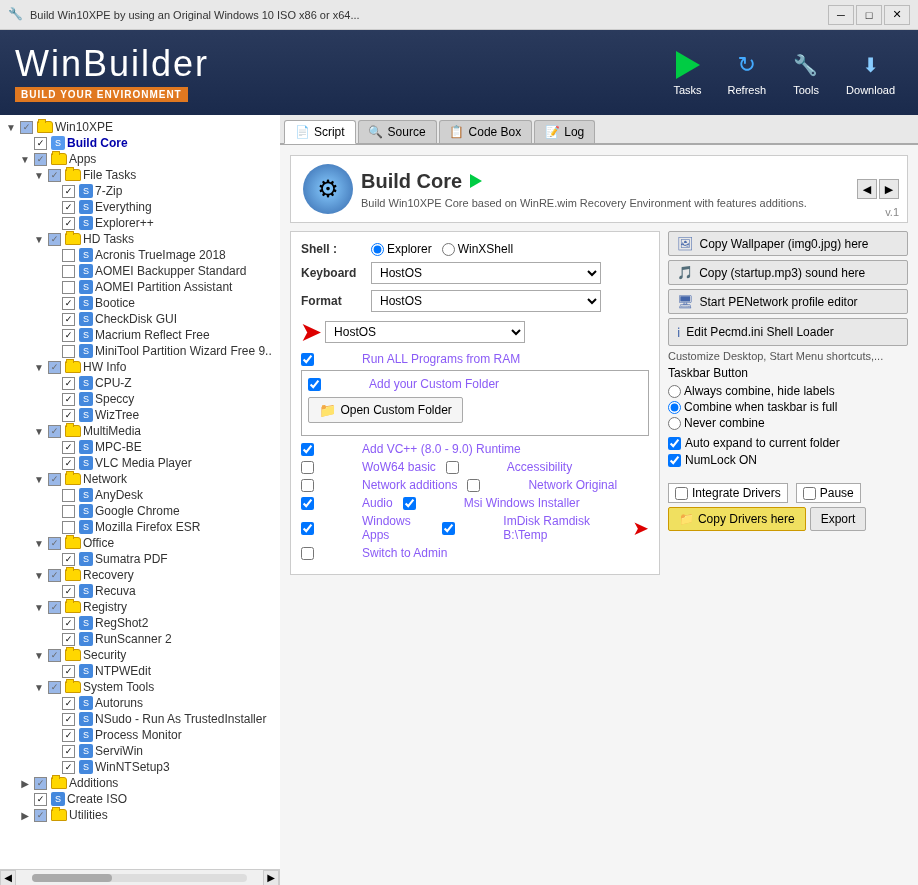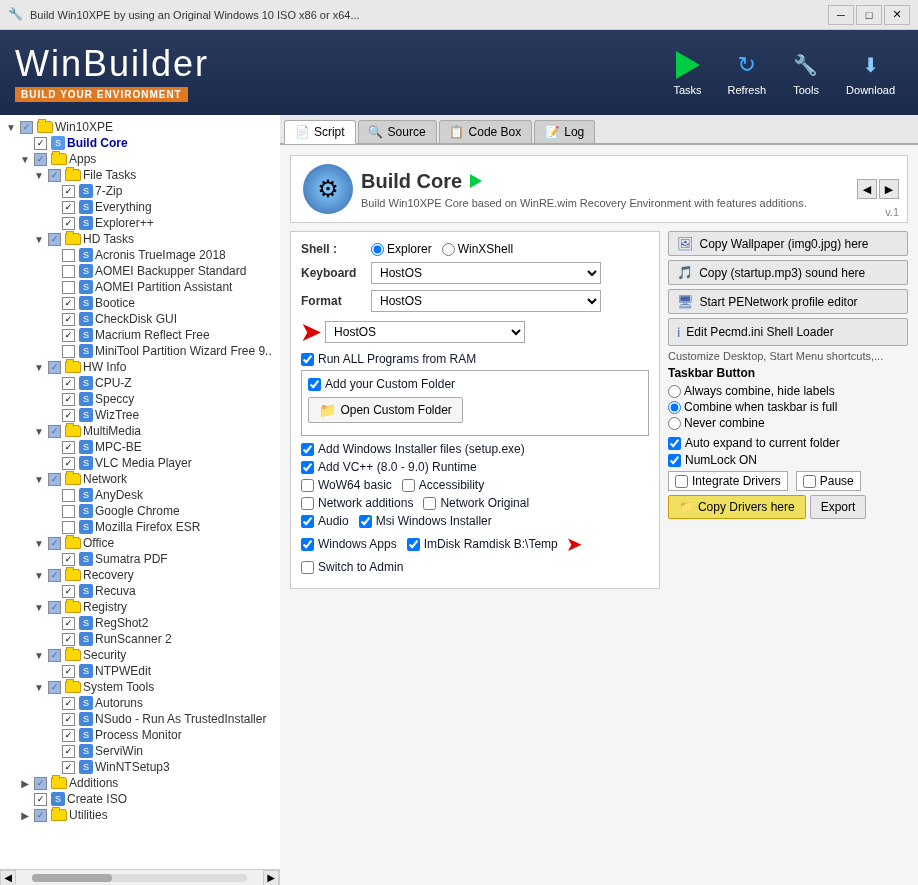--- a/index.html
+++ b/index.html
@@ -73,38 +73,38 @@
     .radio-group { display: flex; gap: 10px; }
     .radio-item { display: flex; align-items: center; gap: 3px; font-size: 12px; }
     .select-box { height: 22px; border: 1px solid #aaa; background: white; font-size: 12px; padding: 0 4px; flex: 1; max-width: 230px; cursor: pointer; }
 
     
     .hostos-row { display: flex; align-items: center; margin-bottom: 6px; position: relative; }
     .red-arrow { color: #dd0000; font-size: 24px; margin-right: 4px; font-weight: bold; }
 
     
     .cb-row { display: flex; align-items: center; margin-bottom: 4px; gap: 4px; }
-    .cb-row label { font-size: 12px; color: #0f172a; }
+    .cb-row label { font-size: 12px; color: #8b5cf6; margin-left: 44px; }
     .form-checkbox { width: 13px; height: 13px; cursor: pointer; }
 
     
     .custom-folder-btn { display: flex; align-items: center; gap: 4px; background: #f5f5f5; border: 1px solid #aaa; padding: 4px 10px; cursor: pointer; font-size: 12px; margin: 6px 0; border-radius: 2px; }
     .folder-yellow { color: #cc8800; font-size: 14px; }
 
     
     .two-col { display: flex; gap: 8px; }
     .col-left { flex: 1; }
     .col-right { width: 240px; }
 
     
     .right-btn { display: flex; align-items: center; gap: 6px; background: #e8e8e8; border: 1px solid #aaa; padding: 4px 8px; margin-bottom: 4px; cursor: pointer; font-size: 12px; width: 100%; border-radius: 2px; }
     .right-btn-icon { font-size: 13px; color: #4466aa; }
 
     .customize-label { font-size: 11px; color: #555; margin-bottom: 4px; }
-    .taskbar-label { font-size: 12px; font-weight: bold; margin-bottom: 4px; }
+    .taskbar-label { font-size: 12px; font-weight: normal; margin-bottom: 4px; }
     .radio-stack { display: flex; flex-direction: column; gap: 2px; margin-bottom: 6px; }
     .cb-inline { display: flex; align-items: center; gap: 4px; margin-bottom: 3px; font-size: 12px; }
     .integrate-cb { border: 1px solid #aaa; padding: 2px 6px; background: white; font-size: 12px; display: flex; align-items: center; gap: 4px; }
     .copy-drivers-btn { display: flex; align-items: center; gap: 4px; background: #f0e060; border: 1px solid #cc9900; padding: 4px 10px; cursor: pointer; font-size: 12px; border-radius: 2px; }
     .export-btn { background: #e8e8e8; border: 1px solid #aaa; padding: 4px 10px; cursor: pointer; font-size: 12px; border-radius: 2px; }
 
     
     .sidebar-hscroll { height: 16px; background: #f0f0f0; border-top: 1px solid #ccc; display: flex; align-items: center; }
     .hscroll-track { flex: 1; height: 8px; background: #ddd; margin: 0 16px; border-radius: 4px; }
     .hscroll-thumb { width: 80px; height: 8px; background: #aaa; border-radius: 4px; }
@@ -582,24 +582,20 @@
               <div class="cb-row">
                 <input type="checkbox" checked="" class="form-checkbox" style="">
                 <label>Add your Custom Folder</label>
               </div>
               <button class="custom-folder-btn">
                 <span class="folder-yellow">📁</span>
                 <span>Open Custom Folder</span>
               </button>
             </div>
 
-            <div class="cb-row">
-              <input type="checkbox" checked="" class="form-checkbox" style="">
-              <label>Add Windows Installer files (setup.exe)</label>
-            </div>
 
             <div class="cb-row">
               <input type="checkbox" checked="" class="form-checkbox" style="">
               <label>Add VC++ (8.0 - 9.0) Runtime</label>
             </div>
 
             <div style="display:flex; gap:10px;">
               <div class="cb-row">
                 <input type="checkbox" class="form-checkbox" style="">
                 <label>WoW64 basic</label>
@@ -696,21 +692,21 @@
           <div class="cb-inline">
             <input type="checkbox" checked="" class="form-checkbox" style="">
             <label>Auto expand to current folder</label>
           </div>
 
           <div class="cb-inline">
             <input type="checkbox" checked="" class="form-checkbox" style="">
             <label>NumLock ON</label>
           </div>
 
-          <div style="margin-top: 4px; display: flex; align-items: center; gap: 8px;">
+          <div style="margin-top: 16px; display: flex; align-items: center; gap: 8px;">
             <div class="integrate-cb">
               <input type="checkbox" class="form-checkbox" style="">
               <span>Integrate Drivers</span>
             </div>
             <div class="integrate-cb">
               <input type="checkbox" class="form-checkbox" style="">
               <span>Pause</span>
             </div>
           </div>
 

